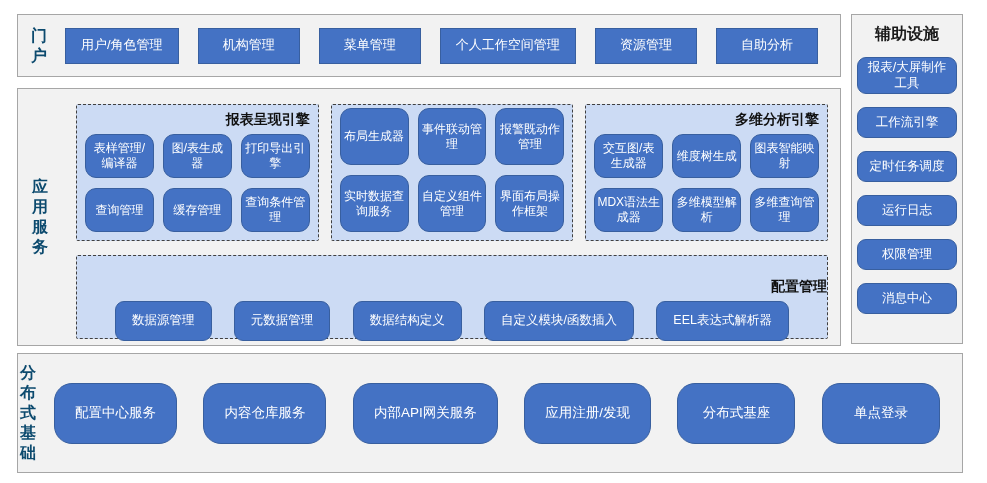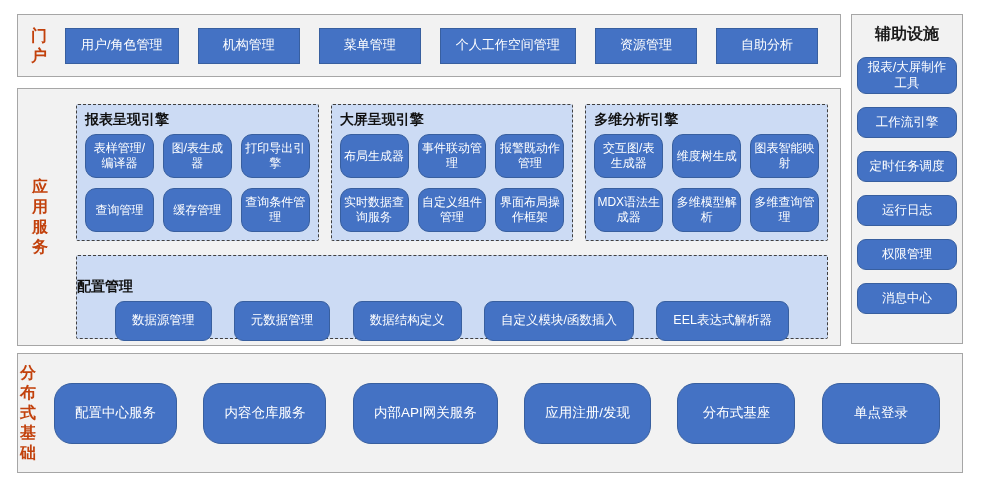--- a/index.html
+++ b/index.html
@@ -8,21 +8,21 @@
     font-family:"Liberation Sans","DejaVu Sans",sans-serif;
     color:#1a1a1a;overflow:hidden;
   }
   .section{
     position:absolute;background:#f2f2f2;border:1px solid #a6a6a6;
     box-sizing:border-box;
   }
   
   .vlabel{
     width:20px;text-align:center;font-weight:700;font-size:16px;
-    line-height:1.25;word-break:break-all;color:#c2410c;flex:0 0 auto;
+    line-height:1.25;word-break:break-all;color:#0c4a6e;flex:0 0 auto;
   }
   
   .btn{
     background:#4472c4;border:1px solid #385f9f;color:#ffffff;
     display:flex;align-items:center;justify-content:center;text-align:center;
     box-sizing:border-box;line-height:1.25;
   }
   
   #portal{left:17px;top:14px;width:824px;height:63px;display:flex;align-items:center;}
   #portal .vlabel{margin-left:11px;}
@@ -30,21 +30,21 @@
   .portal-btn{height:36px;border-radius:0;font-size:13px;padding:0 15px;min-width:102px;}
   
   #app{left:17px;top:88px;width:824px;height:258px;}
   #app .vlabel{position:absolute;left:12px;top:50%;transform:translateY(-50%);}
   .engines{position:absolute;left:58px;top:15px;width:752px;height:137px;display:flex;gap:12px;}
   .panel{
     background:#ccdbf4;border:1px dashed #404040;border-radius:2px;
     box-sizing:border-box;display:flex;flex-direction:column;
   }
   .engine{flex:1;padding:3px 8px 8px;}
-  .panel-title{text-align:left;font-size:14px;font-weight:600;color:#111;padding:3px 0 5px;flex:0 0 auto;}
+  .panel-title{text-align:right;font-size:14px;font-weight:600;color:#111;padding:3px 0 5px;flex:0 0 auto;}
   .engine-grid{flex:1;display:grid;grid-template-columns:repeat(3,1fr);gap:10px 9px;}
   .engine-btn{border-radius:11px;font-size:12px;padding:2px 2px;}
   .config{position:absolute;left:58px;top:166px;width:752px;height:84px;padding:19px 0 0;}
   .config-row{flex:1;display:flex;justify-content:space-between;align-items:center;padding:0 38px 10px;}
   .config-btn{height:40px;border-radius:9px;font-size:12.5px;padding:0 16px;min-width:88px;}
   
   #aux{left:851px;top:14px;width:112px;height:330px;}
   .aux-title{text-align:center;font-weight:700;font-size:16px;margin-top:9px;}
   .aux-col{display:flex;flex-direction:column;align-items:center;gap:13px;margin-top:12px;}
   .aux-btn{width:100px;min-height:31px;border-radius:9px;font-size:12.5px;padding:2px 4px;}
@@ -77,21 +77,20 @@
       <div class="engine-grid">
         <div class="btn engine-btn">表样管理/编译器</div>
         <div class="btn engine-btn">图/表生成器</div>
         <div class="btn engine-btn">打印导出引擎</div>
         <div class="btn engine-btn">查询管理</div>
         <div class="btn engine-btn">缓存管理</div>
         <div class="btn engine-btn">查询条件管理</div>
       </div>
     </div>
     <div class="panel engine">
-      <div class="panel-title">大屏呈现引擎</div>
       <div class="engine-grid">
         <div class="btn engine-btn">布局生成器</div>
         <div class="btn engine-btn">事件联动管理</div>
         <div class="btn engine-btn">报警既动作管理</div>
         <div class="btn engine-btn">实时数据查询服务</div>
         <div class="btn engine-btn">自定义组件管理</div>
         <div class="btn engine-btn">界面布局操作框架</div>
       </div>
     </div>
     <div class="panel engine">

